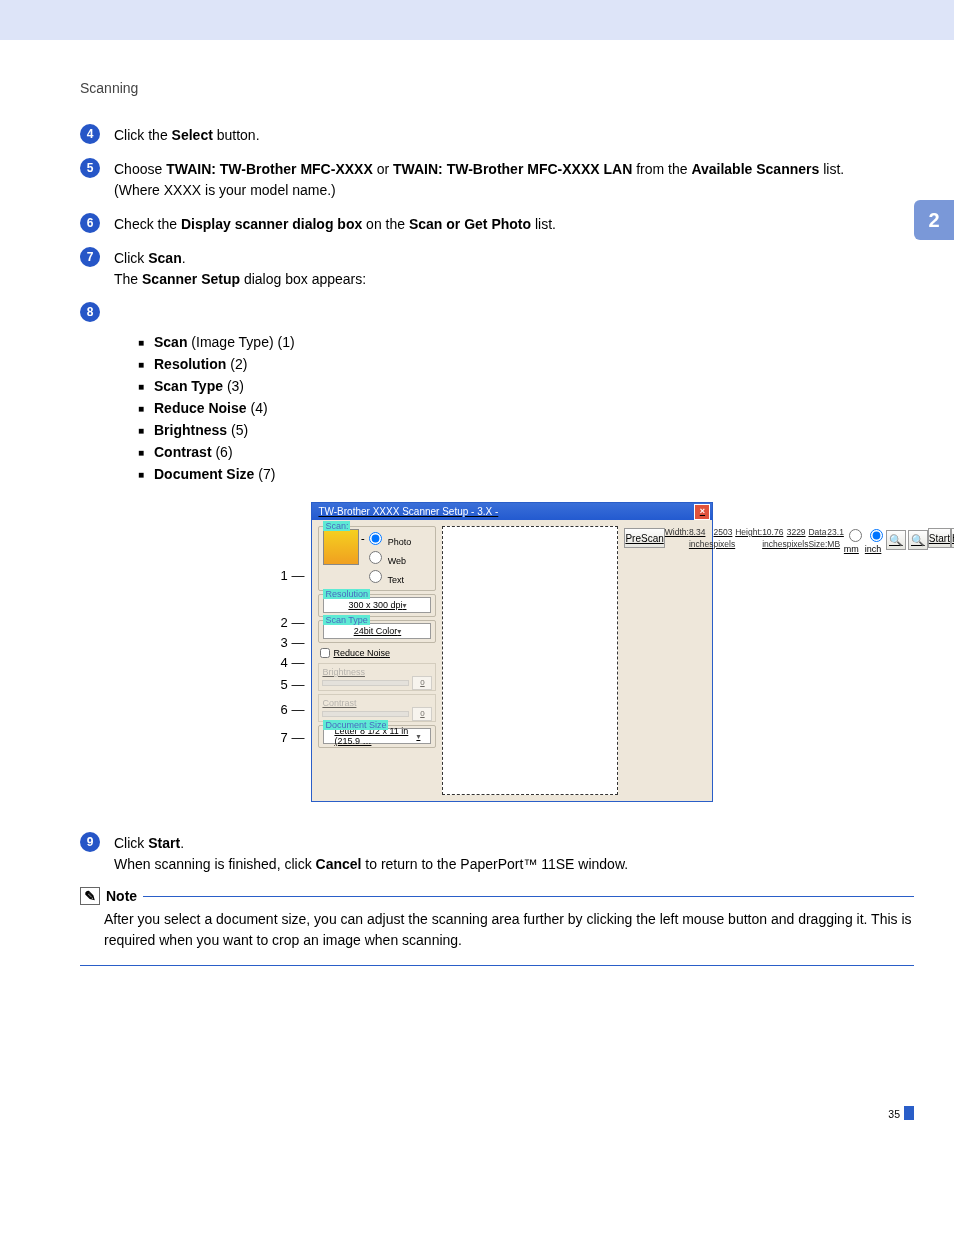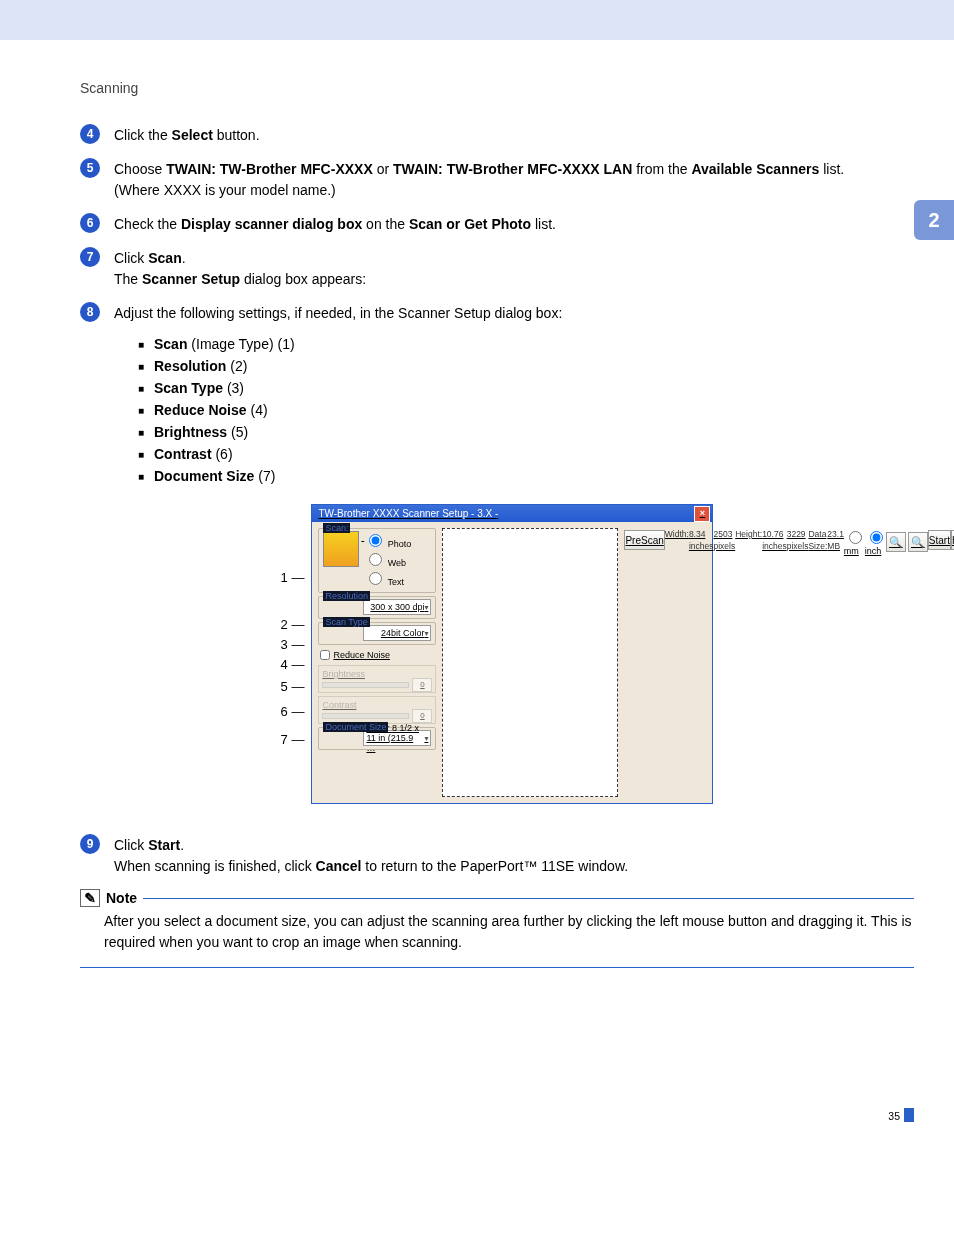--- a/index.html
+++ b/index.html
@@ -131,45 +131,44 @@
   .groupbox {
     border: 1px solid #bfb8a8;
     border-radius: 2px;
     padding: 2px 4px 3px 4px;
     position: relative;
     background: #eee7da;
   }
   .groupbox .legend {
     position: absolute;
     top: -6px; left: 4px;
-    background: #0f172a;
+    background: #5eead4;
     font-size: 9px;
     color: #4a6ac0;
     padding: 0 2px;
   }
   .thumb {
     width: 34px; height: 34px;
     background: linear-gradient(#f5d020, #f0a020);
     border: 1px solid #888;
     display:inline-block;
     vertical-align: top;
     margin-right:2px;
   }
   .radios { display:inline-block; vertical-align:top; font-size:9px; line-height:12px;}
   .radios label { display:block; }
   .combo {
     height: 14px;
     border: 1px solid #9a9a9a;
     background: #fff;
     font-size: 9px;
-    padding: 0 2px;
+    padding: 0 10px;
     display:flex;
     align-items:center;
-    justify-content:flex-end;
-    margin-left:40px;
+    justify-content:center;
   }
   .combo::after{
     content:"▾"; font-size:8px; color:#555;
   }
   .chk { font-size:9px; display:flex; align-items:center; gap:3px;}
   .chk input { width:10px; height:10px; margin:0;}
   .slider-box {
     border: 1px solid #bfb8a8;
     padding: 3px 3px 2px 3px;
     opacity: .55;
@@ -280,23 +279,20 @@
   <div class="step">
     <div class="bullet">7</div>
     <div class="step-body">
       <span>Click </span><b>Scan</b><span>.</span><br>
       <span>The </span><b>Scanner Setup</b><span> dialog box appears:</span>
     </div>
   </div>
 
   <div class="step">
     <div class="bullet">8</div>
-    <div class="step-body">
-      <span>Adjust the following settings, if needed, in the Scanner Setup dialog box:</span>
-    </div>
   </div>
   <ul class="sublist">
     <li><b>Scan</b><span> (Image Type) (1)</span></li>
     <li><b>Resolution</b><span> (2)</span></li>
     <li><b>Scan Type</b><span> (3)</span></li>
     <li><b>Reduce Noise</b><span> (4)</span></li>
     <li><b>Brightness</b><span> (5)</span></li>
     <li><b>Contrast</b><span> (6)</span></li>
     <li><b>Document Size</b><span> (7)</span></li>
   </ul>

